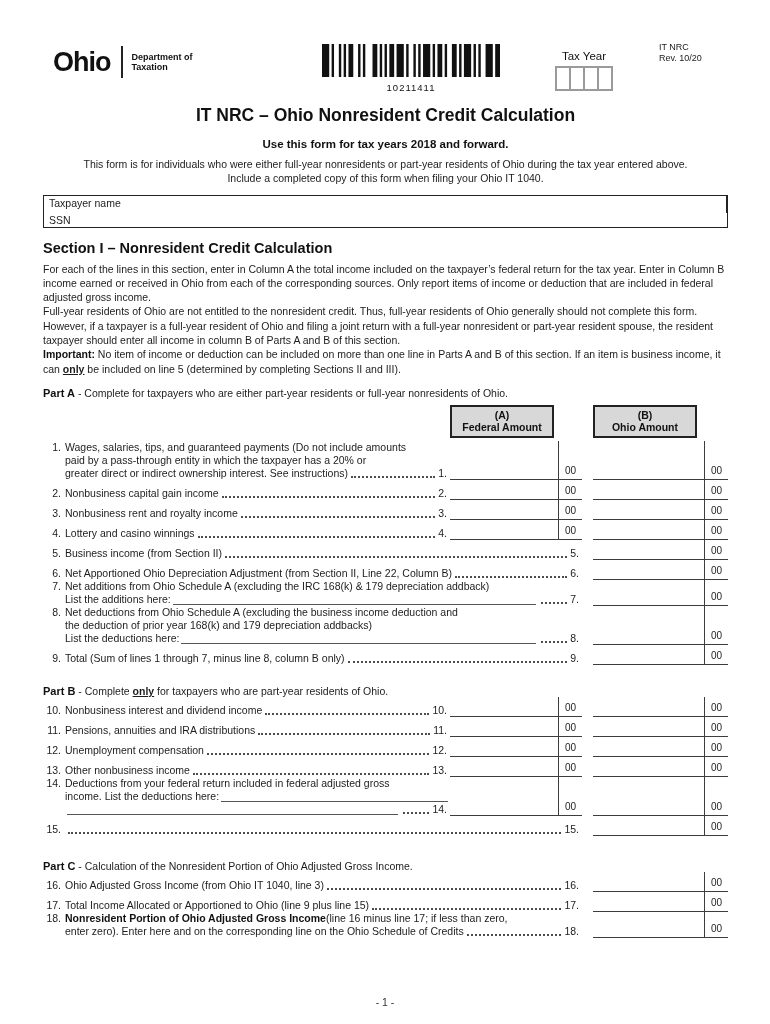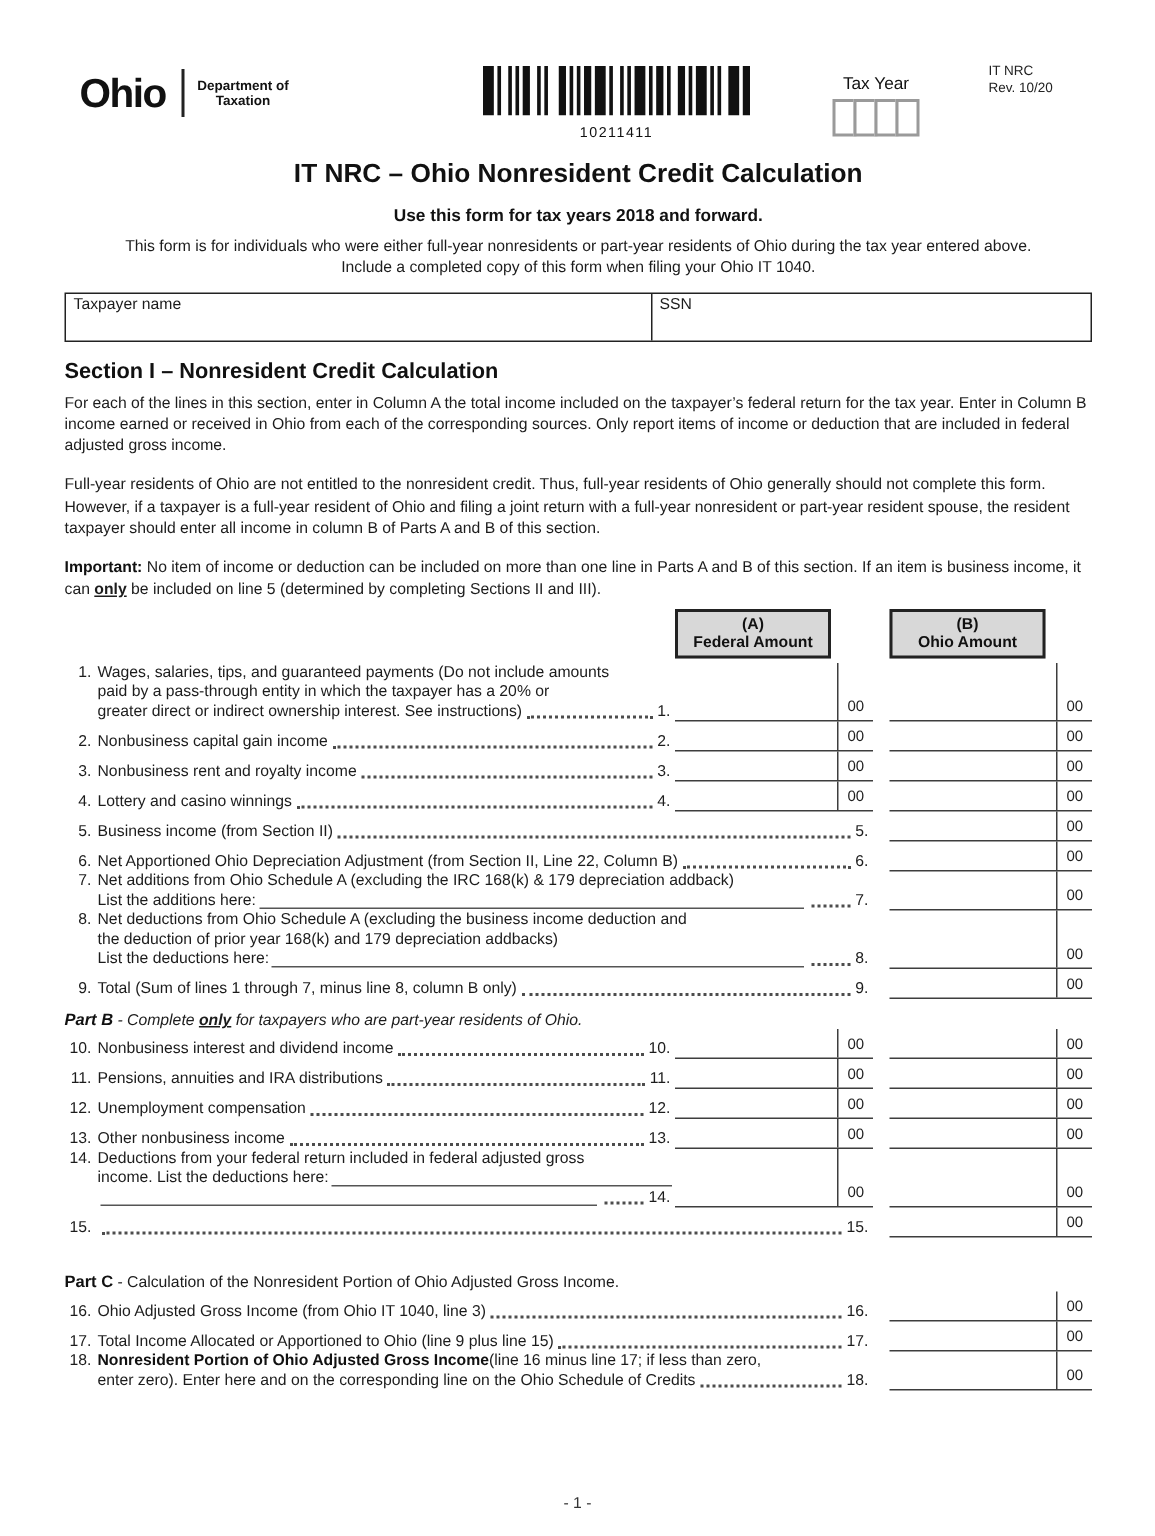--- a/index.html
+++ b/index.html
@@ -3,44 +3,44 @@
 <meta charset="utf-8">
 <style>
   html,body{margin:0;padding:0;background:#ffffff;}
   body{width:770px;height:1024px;position:relative;overflow:hidden;
        font-family:"Liberation Sans",sans-serif;color:#1c1c1c;
        -webkit-font-smoothing:antialiased;}
   .page{position:absolute;inset:0;padding:42px 42px 0 43px;box-sizing:border-box;}
 
   
   .topbar{position:relative;height:54px;}
-  .logo-group{position:absolute;left:10px;top:4px;display:flex;align-items:center;text-align:center;}
+  .logo-group{position:absolute;left:10px;top:4px;display:flex;align-items:center;}
   .logo-ohio{font-size:27px;font-weight:bold;letter-spacing:-1px;color:#111;}
   .logo-div{width:2px;height:32px;background:#222;margin:0 9px 0 10px;}
   .logo-dept{font-size:9px;font-weight:bold;line-height:10.5px;color:#111;}
   .barcode-group{position:absolute;left:263px;top:2px;width:178px;text-align:center;padding-left:16px;}
   .barcode-num{font-size:9.5px;letter-spacing:1px;margin-top:1px;color:#111;}
   .taxyear-group{position:absolute;left:512px;top:8px;text-align:center;}
   .taxyear-label{font-size:11.5px;color:#111;margin-bottom:4px;}
   .taxyear-boxes{display:flex;}
   .tybox{width:12px;height:21px;border:2px solid #9a9a9a;background:#fff;}
   .tybox + .tybox{margin-left:-2px;}
   .formcode-group{position:absolute;left:616px;top:0;font-size:9px;line-height:11px;color:#222;}
 
   
   .form-title{text-align:center;font-size:17.5px;font-weight:bold;margin-top:9px;color:#111;}
   .form-subtitle{text-align:center;font-size:11.5px;font-weight:bold;margin-top:12px;color:#111;}
   .intro{ text-align:center;font-size:10.5px;line-height:14.3px;margin-top:7px;}
-  .tp-box{margin-top:9px;border:1.5px solid #222;height:33px;display:flex;box-sizing:border-box;}
+  .tp-box{margin-top:9px;border:1.5px solid #222;height:33px;display:flex;box-sizing:border-box;flex-direction:column;}
   .tp-cell{padding:1px 5px;font-size:10.5px;box-sizing:border-box;}
   .tp-name{flex:0 0 57.2%;border-right:1.5px solid #222;}
   .tp-ssn{flex:1;}
   .sec-heading{font-size:14.5px;font-weight:bold;margin-top:12px;color:#111;}
   .para{font-size:10.5px;line-height:14.3px;margin-top:6px;}
-  .para + .para{margin-top:12px;}
+  .para + .para{margin-top:0;}
   .u{font-weight:bold;text-decoration:underline;}
   b{color:#111;}
   .part-head{font-size:10.5px;margin-top:11px;}
   .part-head b{font-size:11px;}
 
   
   .colhead-row{display:flex;margin-top:6px;margin-bottom:3px;}
   .colhead-spacer{flex:1;}
   .slot-a{width:132px;}
   .slot-b{width:135px;margin-left:11px;}
@@ -56,21 +56,21 @@
   .lead{min-width:18px;text-align:right;margin-right:4px;white-space:nowrap;}
   .dots{flex:1;min-width:14px;border-bottom:2px dotted #4d4d4d;margin:0 3px 2px 3px;align-self:flex-end;}
   .solidfill{flex:1;min-width:30px;border-bottom:1px solid #555;margin:0 2px 1px 2px;align-self:flex-end;}
   .solidfill ~ .dots{flex:0 0 26px;min-width:26px;}
   .trailnum{margin-right:3px;white-space:nowrap;}
   .amt{width:132px;border-bottom:1.5px solid #3d3d3d;display:flex;justify-content:flex-end;
        align-items:stretch;box-sizing:border-box;}
   .amt-b{width:135px;margin-left:11px;}
   .cents{border-left:1.5px solid #3d3d3d;width:23px;display:flex;align-items:flex-end;
          justify-content:center;font-size:10px;padding-bottom:3px;}
-  .gap-b{margin-top:8px;font-style:italic;}
+  .gap-b{margin-top:20px;}
   .gap-c{margin-top:24px;}
   .lines-start{margin-top:2px;}
 
   .footer{position:absolute;left:0;right:0;bottom:16px;text-align:center;font-size:10.5px;color:#333;}
 </style>
 </head>
 <body>
 
 <div class="page">
 
@@ -143,20 +143,21 @@
     <div class="tp-cell tp-ssn">
       <span>SSN</span>
     </div>
   </div>
 
   <div class="sec-heading">Section I – Nonresident Credit Calculation</div>
   <div class="para">For each of the lines in this section, enter in Column A the total income included on the taxpayer’s federal return for the tax year. Enter in Column B income earned or received in Ohio from each of the corresponding sources. Only report items of income or deduction that are included in federal adjusted gross income.</div>
   <div class="para">Full-year residents of Ohio are not entitled to the nonresident credit. Thus, full-year residents of Ohio generally should not complete this form. However, if a taxpayer is a full-year resident of Ohio and filing a joint return with a full-year nonresident or part-year resident spouse, the resident taxpayer should enter all income in column B of Parts A and B of this section.</div>
   <div class="para"><b>Important:</b><span> No item of income or deduction can be included on more than one line in Parts A and B of this section. If an item is business income, it can </span><span class="u">only</span><span> be included on line 5 (determined by completing Sections II and III).</span></div>
 
+  <div class="part-head"><b>Part A</b><span> - Complete for taxpayers who are either part-year residents or full-year nonresidents of Ohio.</span></div>
 
   <div class="colhead-row">
     <div class="colhead-spacer"></div>
     <div class="slot-a">
       <div class="colbox">
         <div>(A)</div>
         <div>Federal Amount</div>
       </div>
     </div>
     <div class="slot-b">

